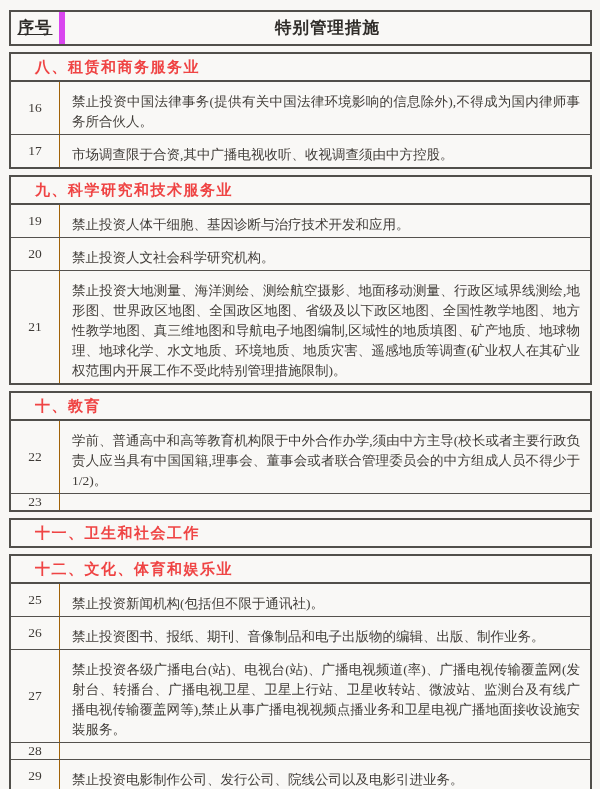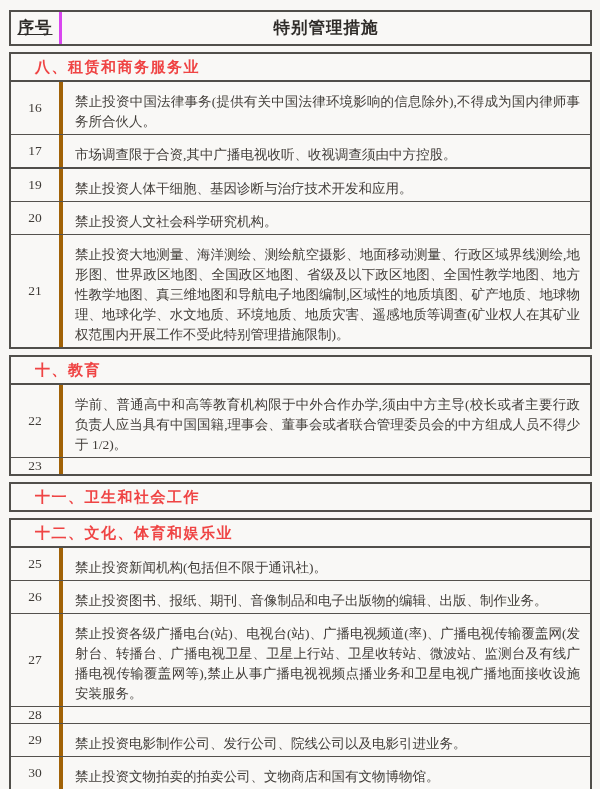--- a/index.html
+++ b/index.html
@@ -29,42 +29,42 @@
   .header-row { display: flex; }
   .hcell {
     font-weight: bold;
     font-size: 16.5px;
     line-height: 22px;
     padding: 5px 0;
     text-align: center;
     color: #2f2c29;
     letter-spacing: 1px;
   }
-  .hcell.num { width: 48px; flex: none; border-right: 3px solid #d946ef; text-decoration: underline; }
+  .hcell.num { width: 48px; flex: none; border-right: 6px solid #d946ef; text-decoration: underline; }
   .hcell.measure { flex: 1; }
 
   
   .section-title {
     margin-top: 6px;
     padding: 3px 10px 3px 24px;
     font-weight: bold;
     font-size: 15px;
     line-height: 20px;
     letter-spacing: 1.5px;
     color: #ef4444;
   }
 
   
   .rows { margin-top: -2px; }
   .row { display: flex; }
   .row + .row { border-top: 1px solid #55524e; }
   .cell-num {
     width: 48px;
     flex: none;
-    border-right: 4px solid #a16207;
+    border-right: 1px solid #a16207;
     display: flex;
     align-items: center;
     justify-content: center;
     font-size: 13.5px;
     color: #3f3b37;
   }
   .cell-text {
     flex: 1;
     padding: 10px 10px 2px 12px;
     font-size: 13.5px;
@@ -90,20 +90,21 @@
       <div class="row">
         <div class="cell-num">16</div>
         <div class="cell-text">禁止投资中国法律事务(提供有关中国法律环境影响的信息除外),不得成为国内律师事务所合伙人。</div>
       </div>
       <div class="row">
         <div class="cell-num">17</div>
         <div class="cell-text">市场调查限于合资,其中广播电视收听、收视调查须由中方控股。</div>
       </div>
     </div>
 
+    <div class="block section-title">九、科学研究和技术服务业</div>
     <div class="block rows">
       <div class="row">
         <div class="cell-num">19</div>
         <div class="cell-text">禁止投资人体干细胞、基因诊断与治疗技术开发和应用。</div>
       </div>
       <div class="row">
         <div class="cell-num">20</div>
         <div class="cell-text">禁止投资人文社会科学研究机构。</div>
       </div>
       <div class="row">

